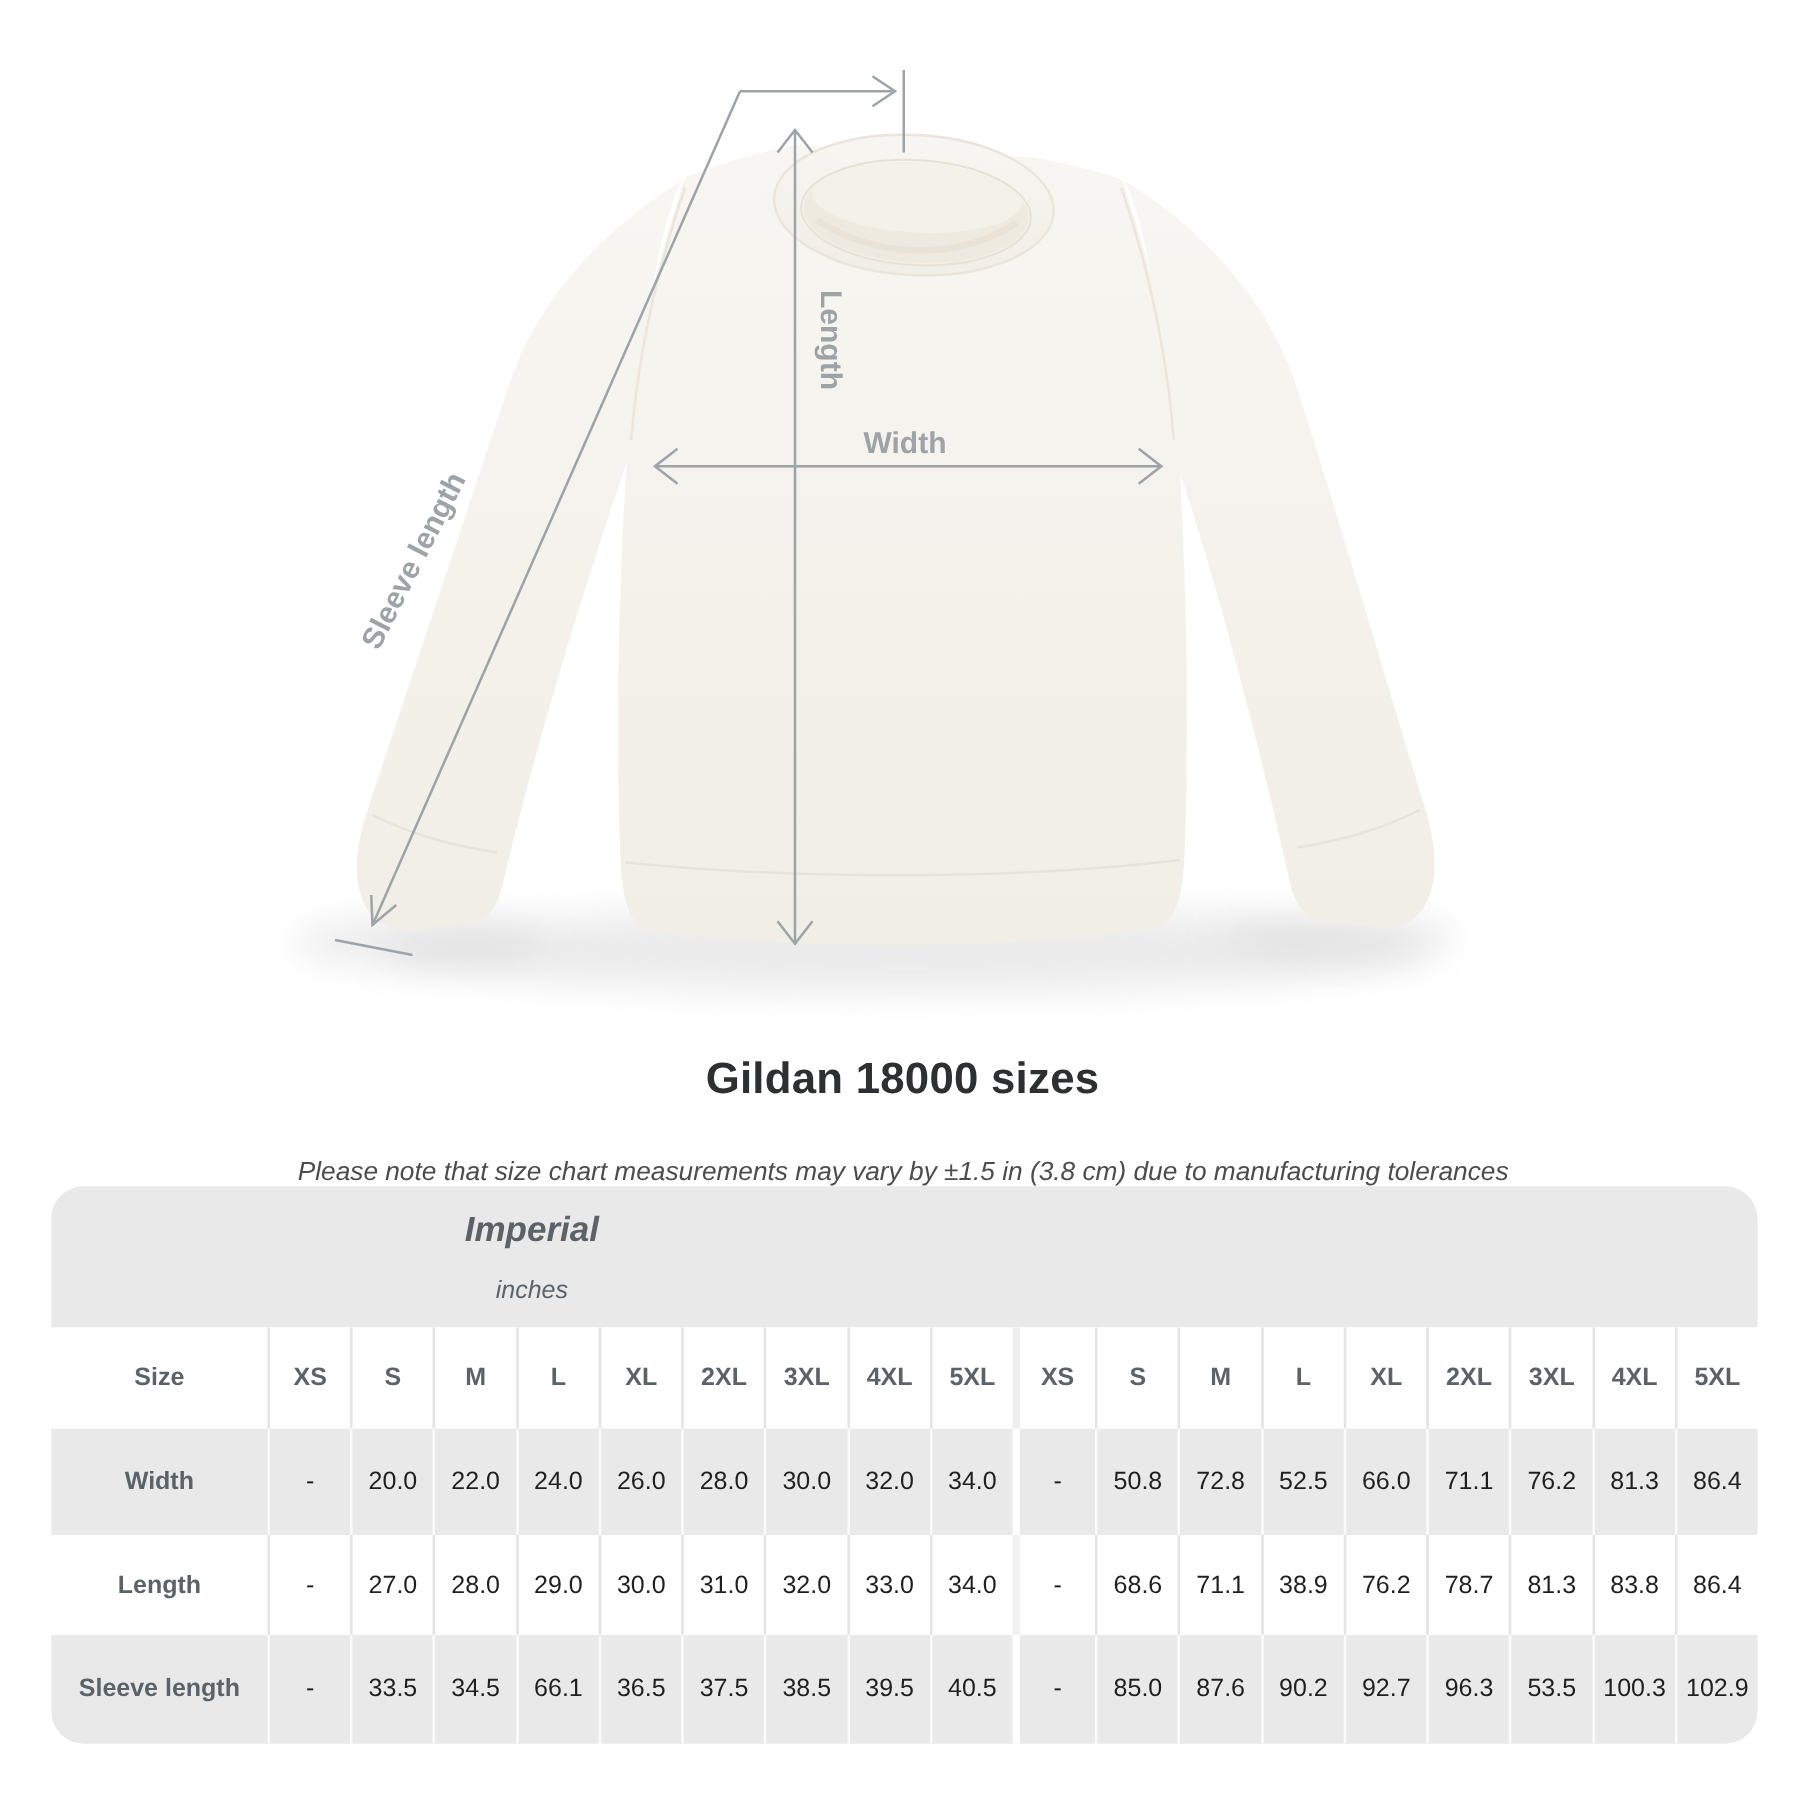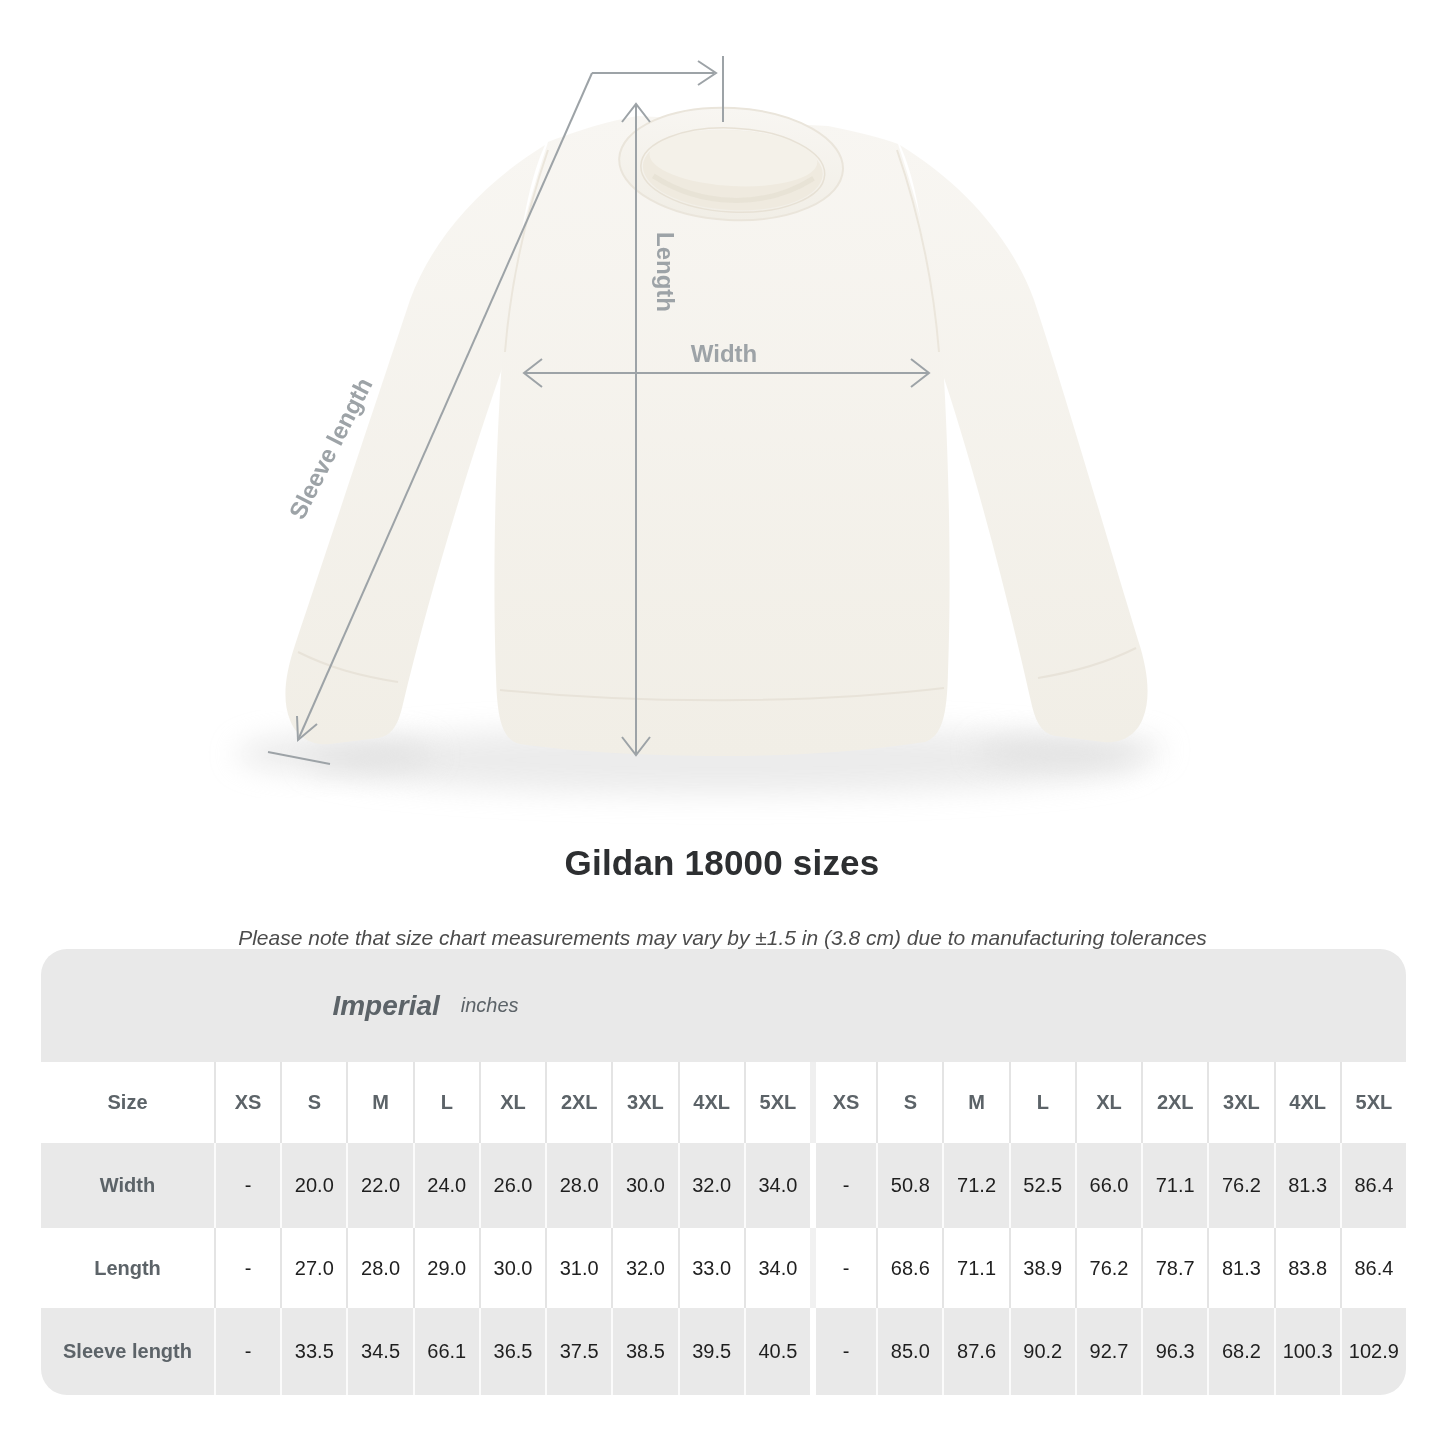--- a/index.html
+++ b/index.html
@@ -28,21 +28,21 @@
   }
 
   .chart{
     position:absolute;left:41px;top:949px;width:1365px;
   }
   .band{
     display:flex;height:113px;background:var(--row-shade);
     border-radius:26px 26px 0 0;
   }
   .band-half{
-    display:flex;flex-direction:row;align-items:center;justify-content:center;gap:21px;
+    display:flex;flex-direction:column;align-items:center;justify-content:center;gap:21px;
   }
   .band-half.imperial{flex:0 0 769px;}
   .band-half.metric{flex:1;}
   .band-title{font-size:28px;font-weight:bold;font-style:italic;color:var(--header-text);}
   .band-sub{font-size:20px;font-style:italic;color:var(--header-text);}
 
   .row{
     display:grid;grid-template-columns:173px repeat(18,1fr);
     align-items:stretch;
   }
@@ -211,21 +211,21 @@
         <div class="cell val">20.0</div>
         <div class="cell val">22.0</div>
         <div class="cell val">24.0</div>
         <div class="cell val">26.0</div>
         <div class="cell val">28.0</div>
         <div class="cell val">30.0</div>
         <div class="cell val">32.0</div>
         <div class="cell val">34.0</div>
         <div class="cell val half">-</div>
         <div class="cell val">50.8</div>
-        <div class="cell val">71.2</div>
+        <div class="cell val">72.8</div>
         <div class="cell val">52.5</div>
         <div class="cell val">66.0</div>
         <div class="cell val">71.1</div>
         <div class="cell val">76.2</div>
         <div class="cell val">81.3</div>
         <div class="cell val">86.4</div>
       </div>
     <div class="row data-row r-white" data-row="1">
       <div class="cell label">Length</div>
     <div class="cell val">-</div>
@@ -257,19 +257,19 @@
         <div class="cell val">37.5</div>
         <div class="cell val">38.5</div>
         <div class="cell val">39.5</div>
         <div class="cell val">40.5</div>
         <div class="cell val half">-</div>
         <div class="cell val">85.0</div>
         <div class="cell val">87.6</div>
         <div class="cell val">90.2</div>
         <div class="cell val">92.7</div>
         <div class="cell val">96.3</div>
-        <div class="cell val">68.2</div>
+        <div class="cell val">53.5</div>
         <div class="cell val">100.3</div>
         <div class="cell val">102.9</div>
       </div>
   </div>
 
 </div>
 
 </body></html>

